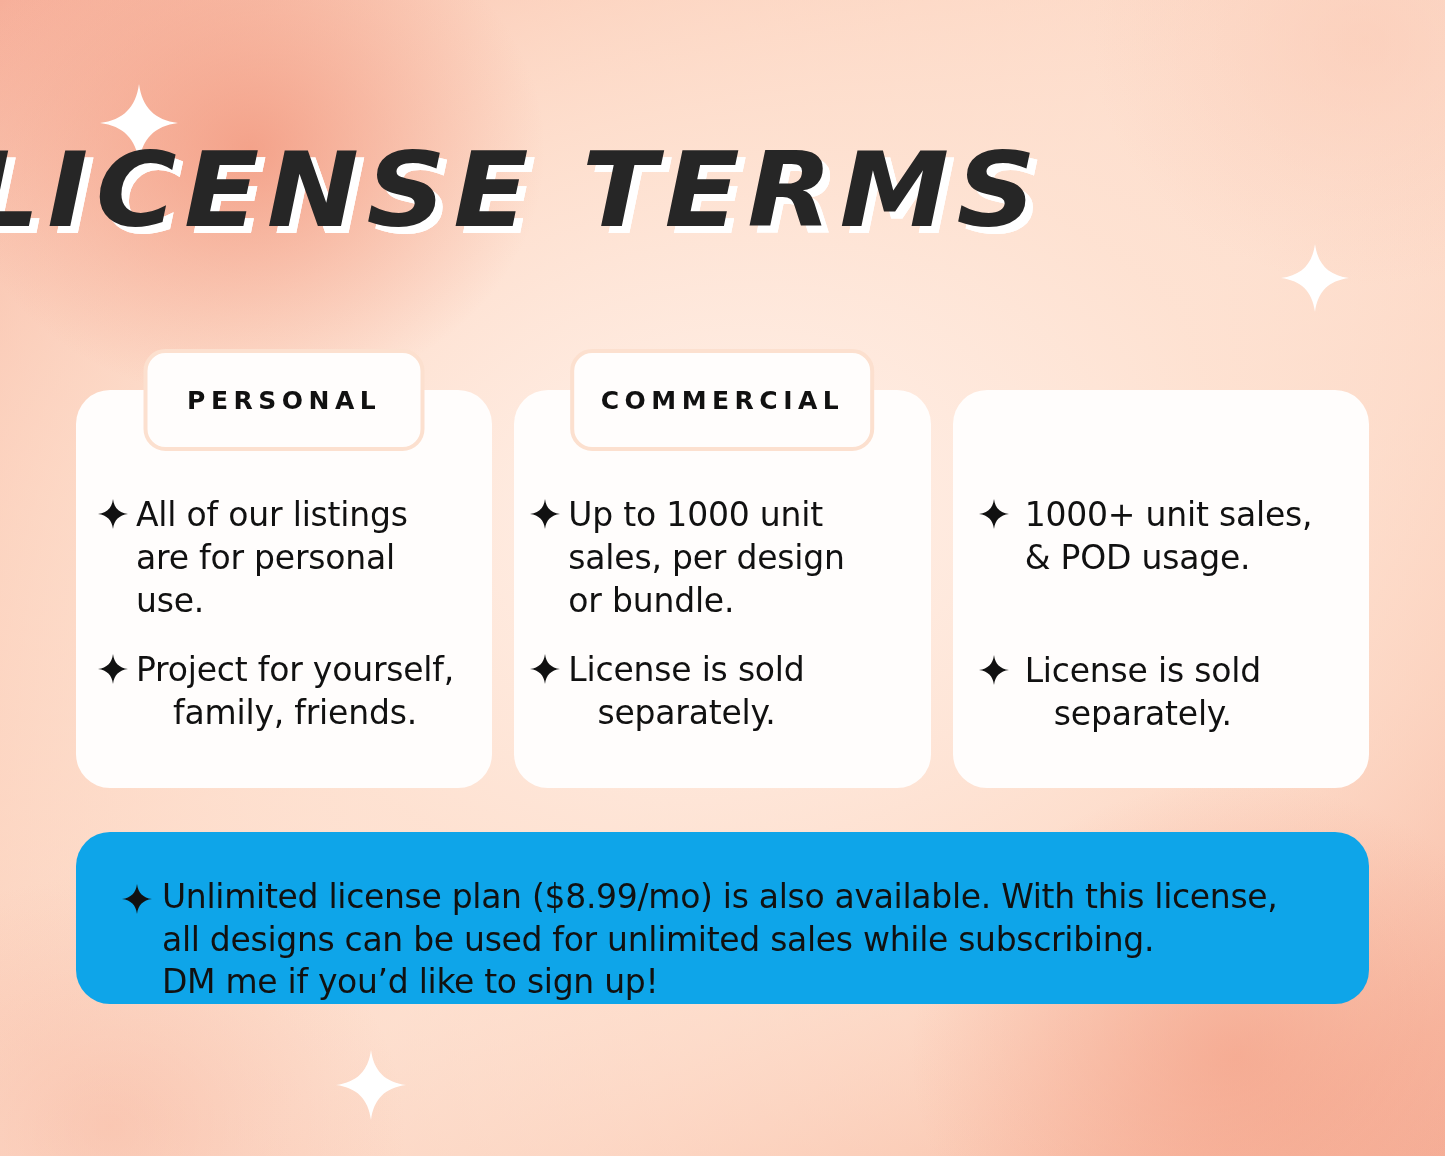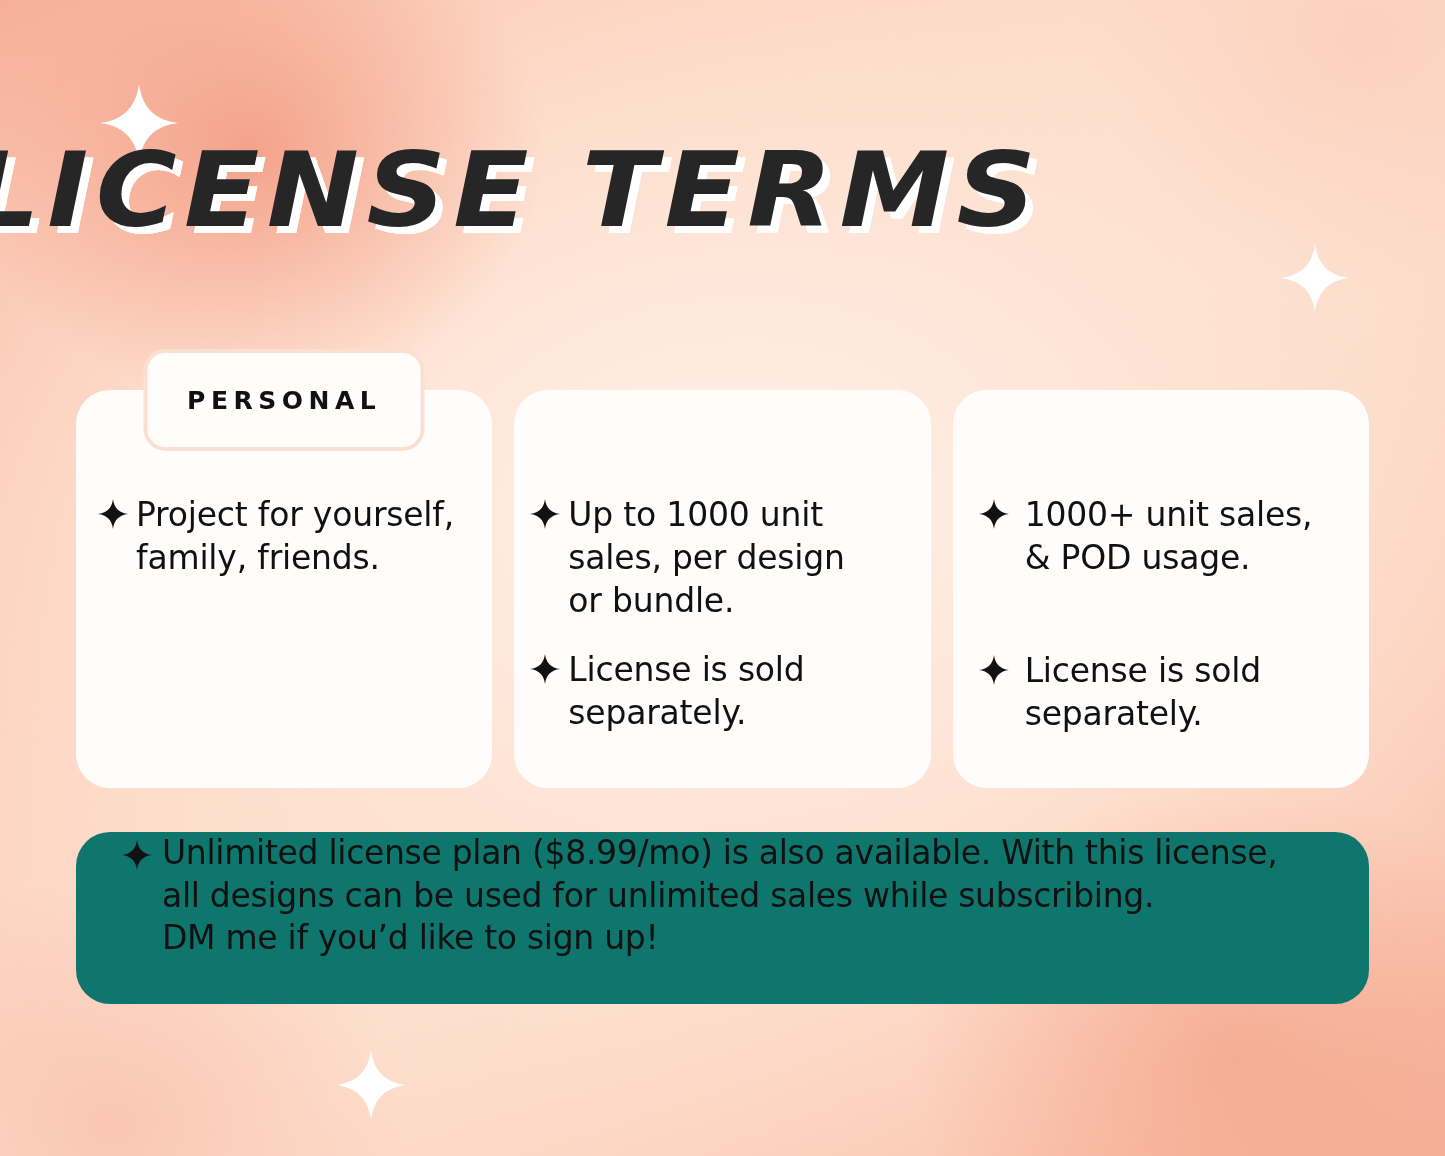--- a/index.html
+++ b/index.html
@@ -129,21 +129,21 @@
     position:absolute;
     left:0; right:0;
     top:104px;
     padding:0 22px 0 20px;
   }
   .bullet-item {
     display:flex;
     align-items:flex-start;
     margin-bottom:26px;
   }
-  .bullet-item:last-child { margin-bottom:0; }
+  .bullet-item:last-child { margin-bottom:0;text-align:center; }
   .bullet-icon {
     flex:0 0 auto;
     width:38px;
     display:block;
     margin-top:5px;
   }
   .bullet-icon svg { display:block; width:30px; height:30px; }
   .bullet-text {
     font-family:"DejaVu Sans", sans-serif;
     font-weight:400;
@@ -160,24 +160,24 @@
   .plan-card.card-2 .card-body { padding-left:26px; }
   .plan-card.card-2 .bullet-icon { width:46px; }
   .plan-card.card-2 .bullet-item { margin-bottom:70px; }
   .plan-card.card-2 .bullet-item:last-child { margin-bottom:0; }
 
   
   #bottom-banner {
     position:absolute;
     left:76px; top:832px;
     width:1293px; height:172px;
-    background:#0f766e;
+    background:#0ea5e9;
     border-radius:34px;
     display:flex;
-    align-items:flex-start;
+    align-items:flex-end;
   }
   #banner-inner {
     display:flex;
     align-items:flex-start;
     padding:0 40px 0 46px;
   }
   #banner-icon { flex:0 0 auto; width:40px; margin-top:8px; }
   #banner-icon svg { display:block; width:30px; height:30px; }
   #banner-text {
     font-family:"DejaVu Sans", sans-serif;
@@ -227,26 +227,39 @@
         <div class="card-tab">
           <span class="card-tab-label">PERSONAL</span>
         </div>
         <div class="card-body">
           <div class="bullet-item">
             <span class="bullet-icon">
               <svg viewBox="0 0 100 100" width="30" height="30" aria-hidden="true">
                 <path fill="#111111" d="M50 0 C54 30 70 46 100 50 C70 54 54 70 50 100 C46 70 30 54 0 50 C30 46 46 30 50 0 Z"></path>
               </svg>
             </span>
+            <span class="bullet-text">All of our listings
+are for personal
+use.</span>
+          </div>
+          <div class="bullet-item">
+            <span class="bullet-icon">
+              <svg viewBox="0 0 100 100" width="30" height="30" aria-hidden="true">
+                <path fill="#111111" d="M50 0 C54 30 70 46 100 50 C70 54 54 70 50 100 C46 70 30 54 0 50 C30 46 46 30 50 0 Z"></path>
+              </svg>
+            </span>
             <span class="bullet-text">Project for yourself,
 family, friends.</span>
           </div>
         </div>
       </div>
       <div class="plan-card card-1">
+        <div class="card-tab">
+          <span class="card-tab-label">COMMERCIAL</span>
+        </div>
         <div class="card-body">
           <div class="bullet-item">
             <span class="bullet-icon">
               <svg viewBox="0 0 100 100" width="30" height="30" aria-hidden="true">
                 <path fill="#111111" d="M50 0 C54 30 70 46 100 50 C70 54 54 70 50 100 C46 70 30 54 0 50 C30 46 46 30 50 0 Z"></path>
               </svg>
             </span>
             <span class="bullet-text">Up to 1000 unit
 sales, per design
 or bundle.</span>

